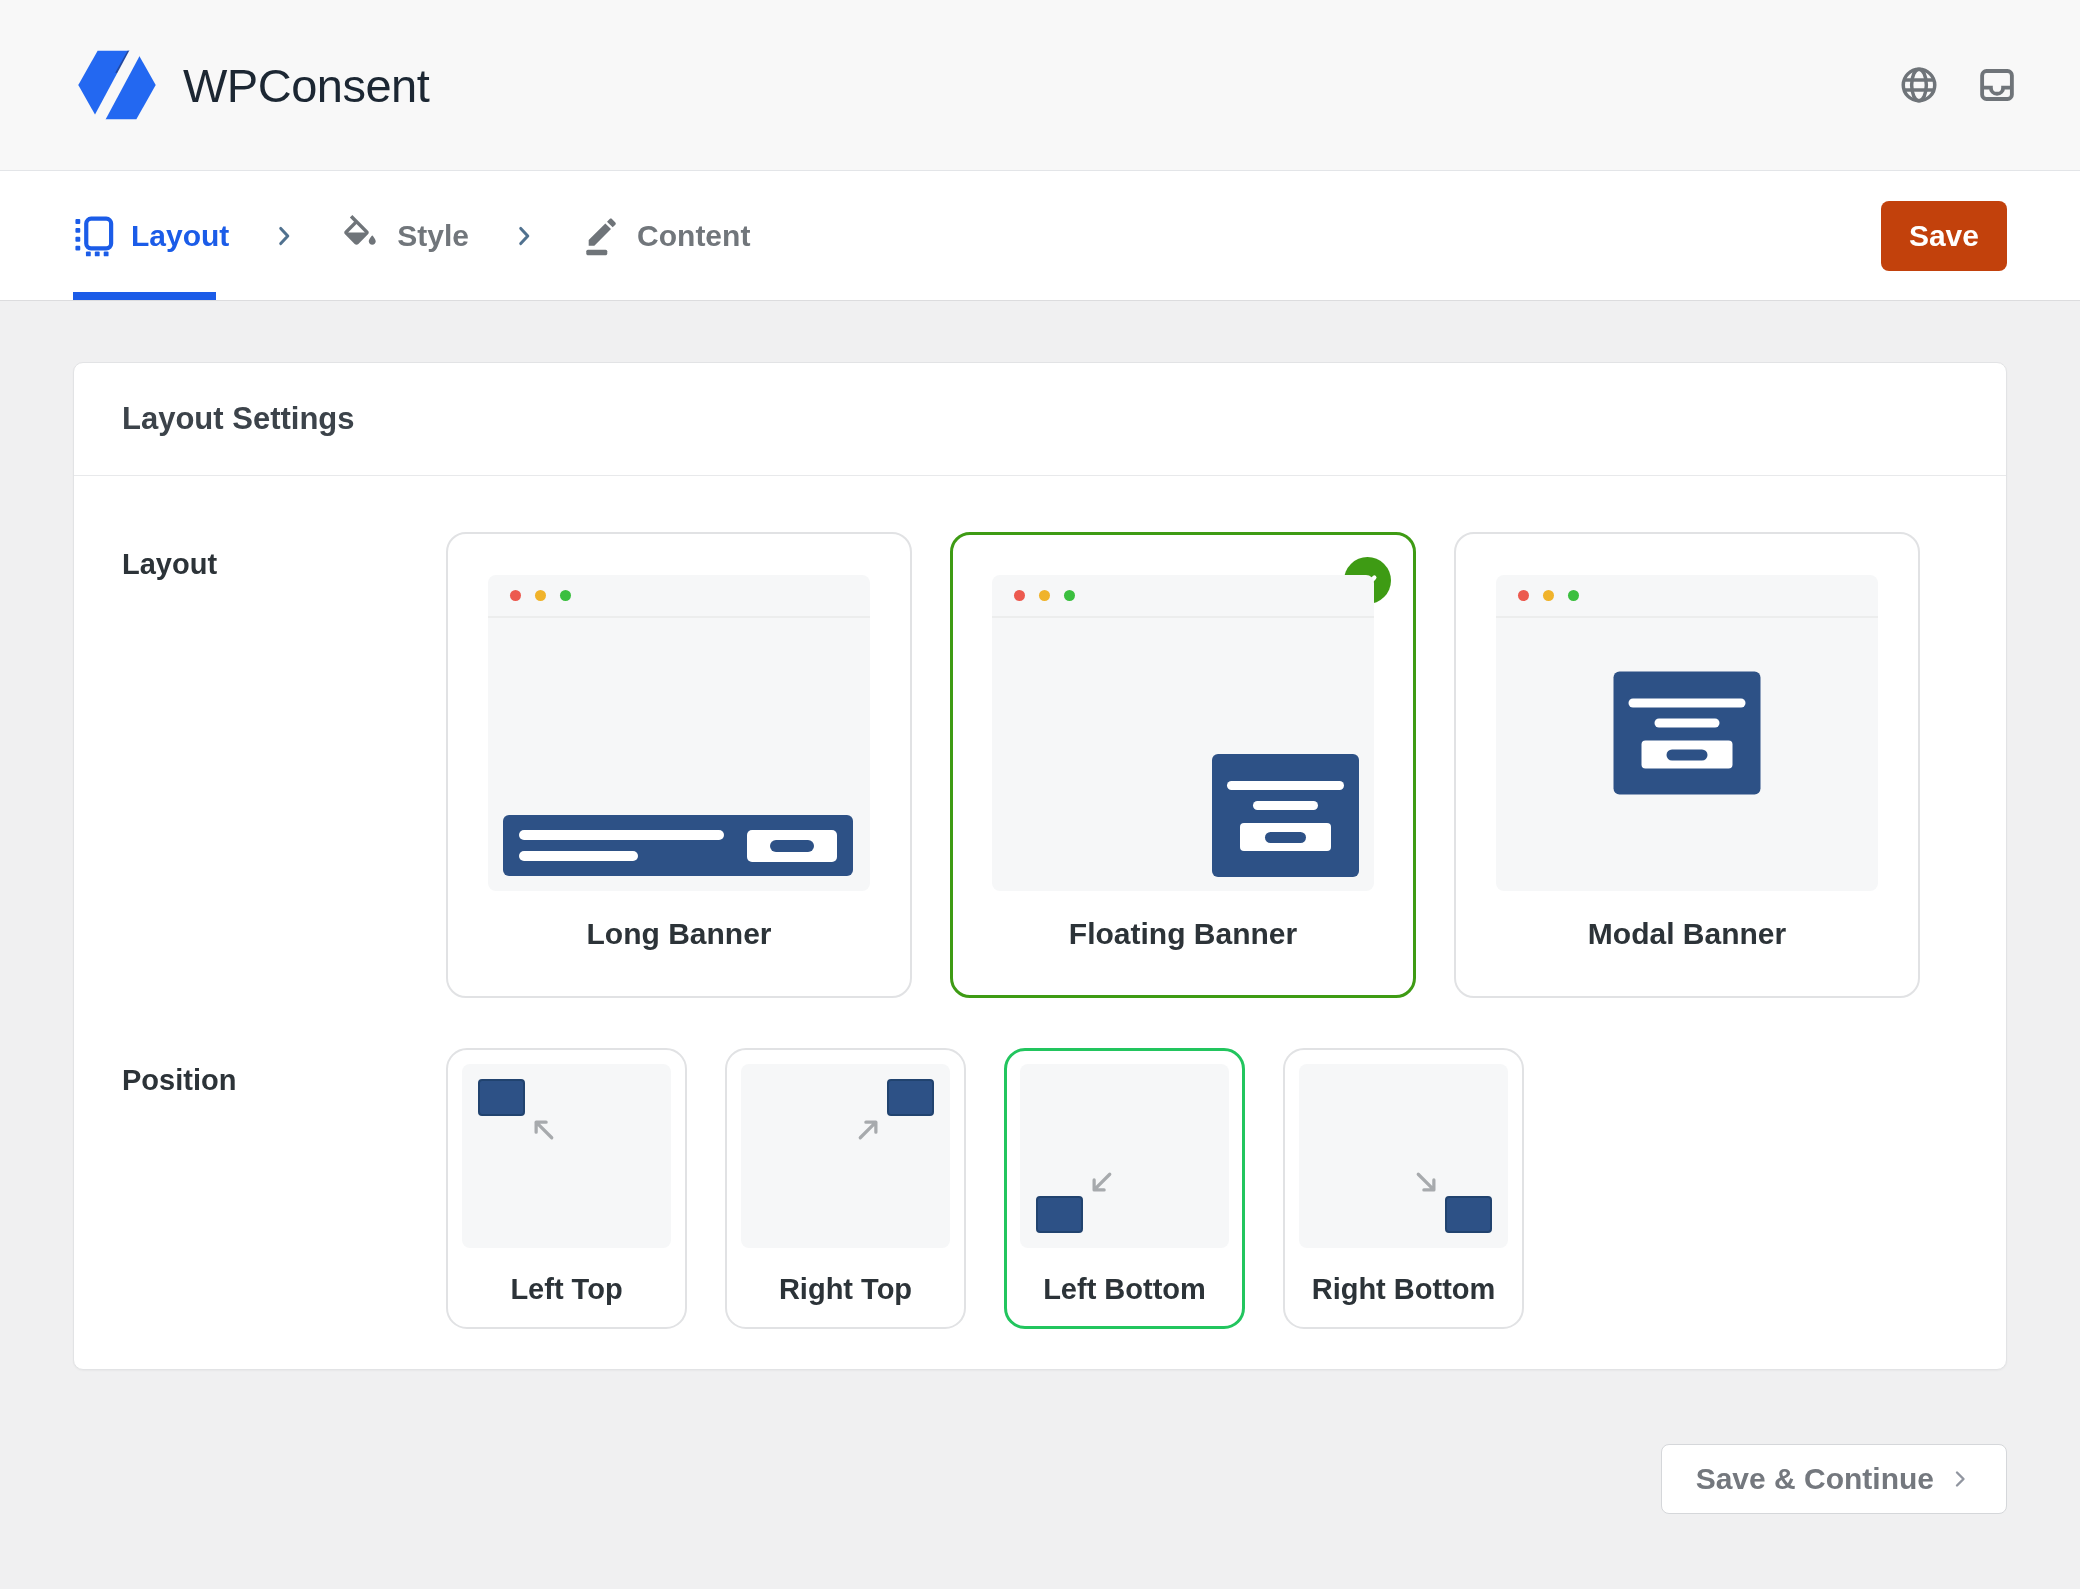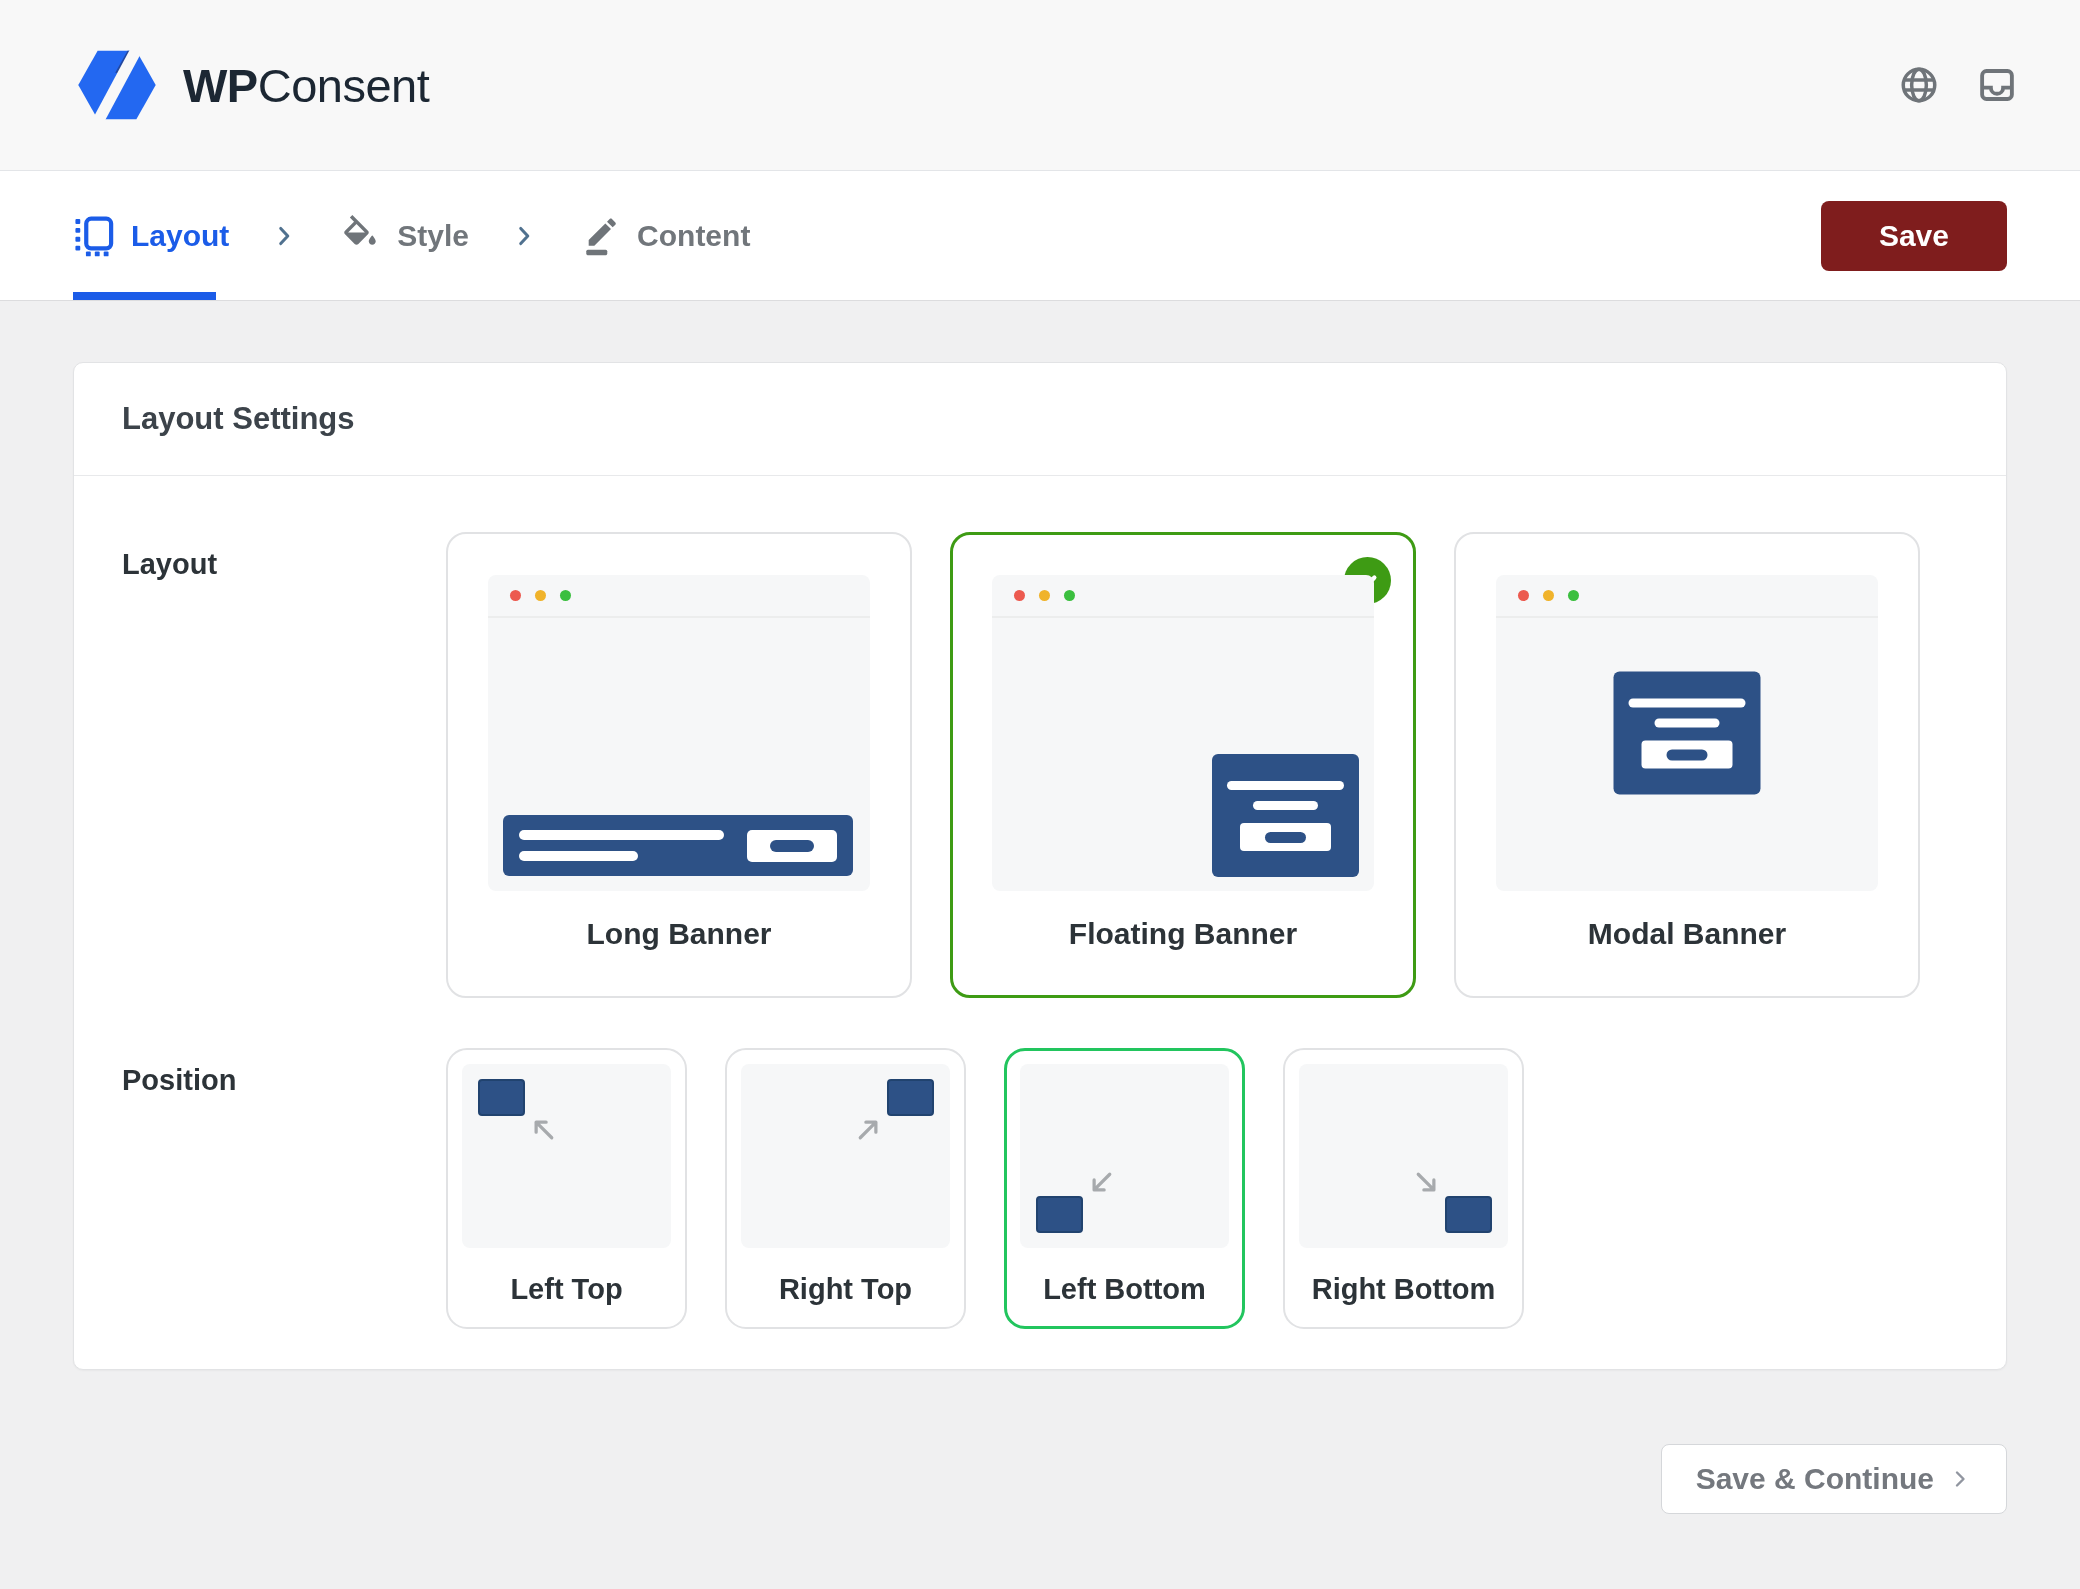--- a/index.html
+++ b/index.html
@@ -4,36 +4,36 @@
 <style>
   *{box-sizing:border-box}
   html,body{margin:0;padding:0;width:2080px;height:1589px;background:#f0f0f1;
     font-family:"Liberation Sans",sans-serif;color:#2c3338}
 
   
   .topbar{height:171px;background:#f8f8f8;border-bottom:1px solid #e3e5e8;
     display:flex;align-items:center;justify-content:space-between;padding:0 62px 0 73px}
   .brand{display:flex;align-items:center;gap:22px}
   .brand-text{font-size:47px;color:#1c2733;letter-spacing:-.5px}
-  .brand-text .wp{font-weight:700}
+  .brand-text .wp{font-weight:400}
   .brand-text .rest{font-weight:500}
   .topbar-icons{display:flex;align-items:center;gap:36px}
 
   
   .navbar{height:130px;background:#fff;border-bottom:1px solid #dcdcde;position:relative;
     display:flex;align-items:center;justify-content:space-between;padding:0 73px}
   .tabs{display:flex;align-items:center}
   .tab{display:flex;align-items:center;gap:16px;font-size:30px;font-weight:600;color:#71767b;cursor:pointer}
   .tab.active{color:#1b5ce8}
   .sep{margin:0 42px}
   .active-underline{position:absolute;left:73px;bottom:0;width:143px;height:8px;background:#1b5ce8}
   .nav-actions{display:flex;align-items:center;gap:40px}
   .btn-preview{display:flex;align-items:center;gap:14px;height:70px;padding:0 30px;background:#fff;
     border:1px solid #d5d7da;border-radius:8px;font-family:inherit;font-size:30px;font-weight:700;color:#787c82;cursor:pointer}
-  .btn-save{height:70px;padding:0 58px;background:#7f1d1d;border:none;border-radius:8px;
+  .btn-save{height:70px;padding:0 28px;background:#c2410c;border:none;border-radius:8px;
     font-family:inherit;font-size:30px;font-weight:700;color:#fff;cursor:pointer}
 
   
   main{padding:61px 73px 0}
   .card{background:#fff;border:1px solid #e2e3e5;border-radius:10px;box-shadow:0 1px 2px rgba(0,0,0,.04);padding-bottom:40px}
   .card-header{padding:38px 48px;border-bottom:1px solid #e8e9eb}
   .card-header h2{margin:0;font-size:31px;font-weight:700;color:#3c434a}
   .row{display:flex;padding:56px 48px 0}
   .row-position{padding-top:50px}
   .row-label{width:324px;padding-top:16px;font-size:29px;font-weight:600;color:#2c3338}

